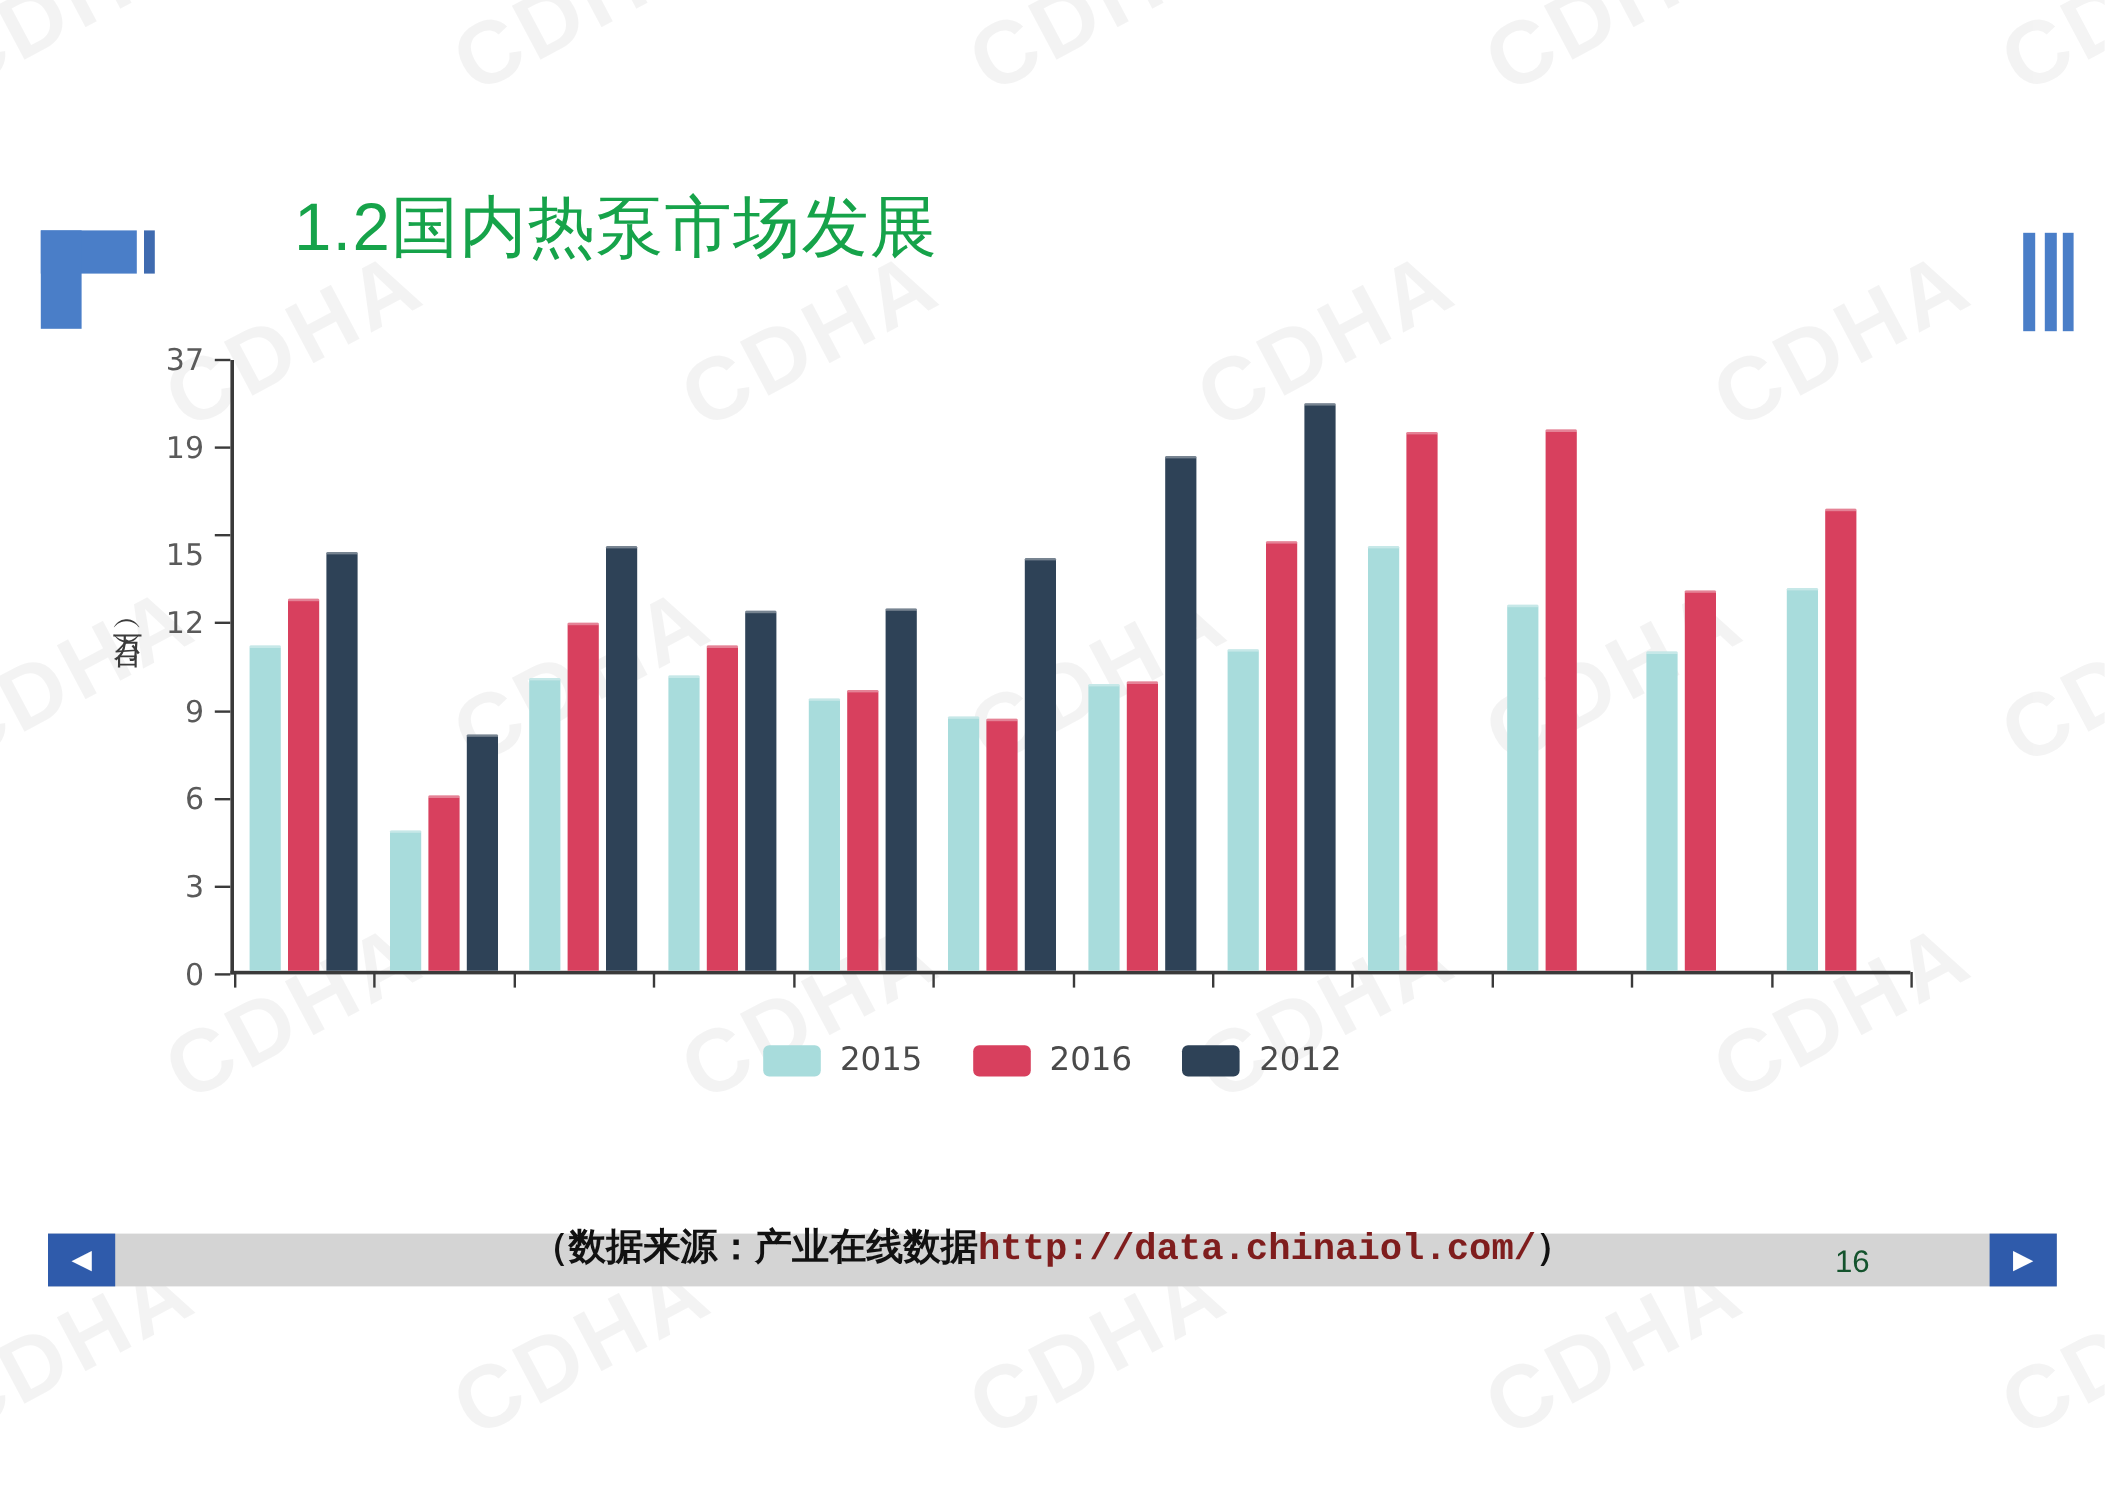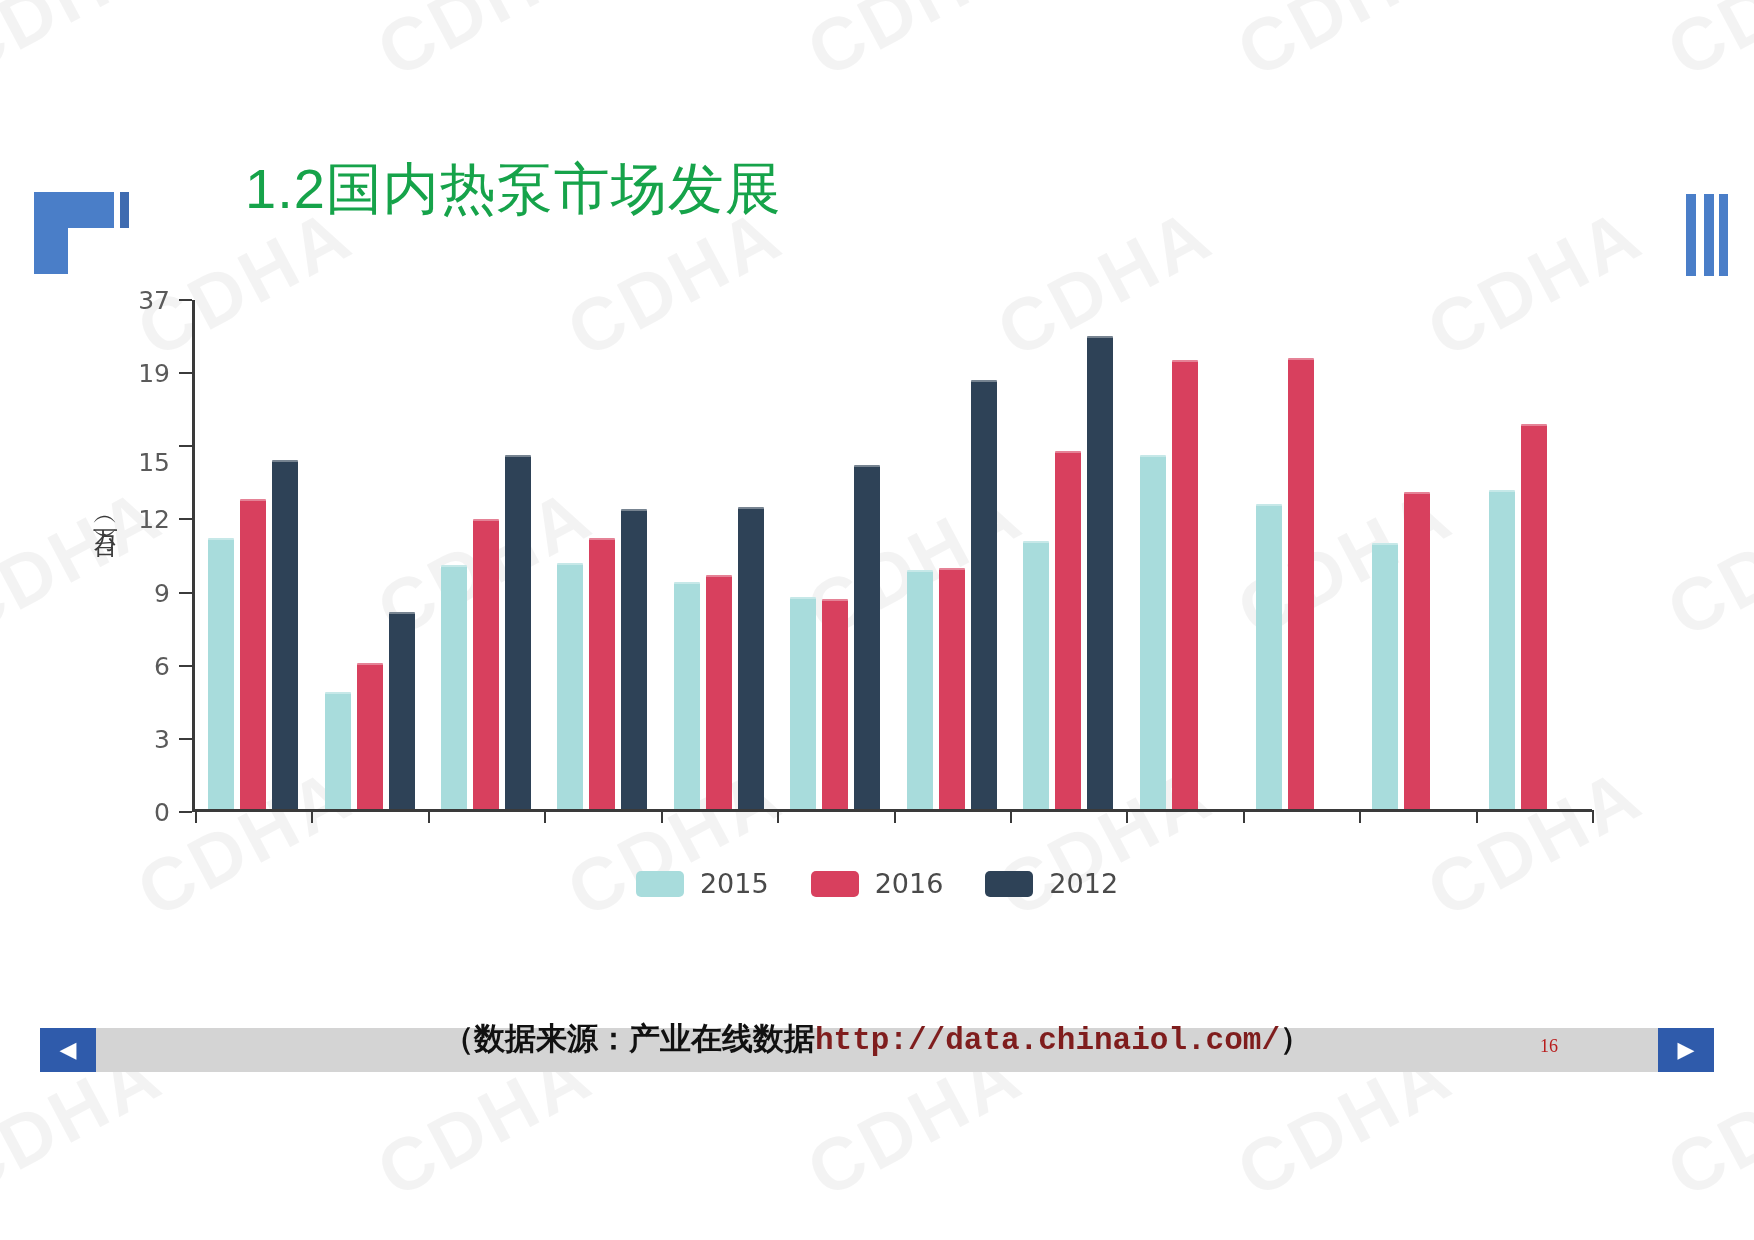--- a/index.html
+++ b/index.html
@@ -193,22 +193,22 @@
     background: #2f5bab;
     color: #fff;
     display: flex; align-items: center; justify-content: center;
     font-size: 22px;
     z-index: 6;
   }
   .nav-prev { left: 40px; }
   .nav-next { right: 40px; }
   .page-num {
     position: absolute; right: 196px; top: 1036px;
-    font-size: 18px; color: #b91c1c; z-index: 6;
-    font-family: Liberation Serif, serif;
+    font-size: 26px; color: #14532d; z-index: 6;
+    font-family: Liberation Sans, sans-serif;
   }
 </style>
 </head>
 <body>
 
 <div id="slide">
 
   <div class="wm-layer" id="wm-layer">
       <div class="wm" style="left: -60px; top: -40px;">CDHA</div>
       <div class="wm" style="left: 370px; top: -40px;">CDHA</div>

